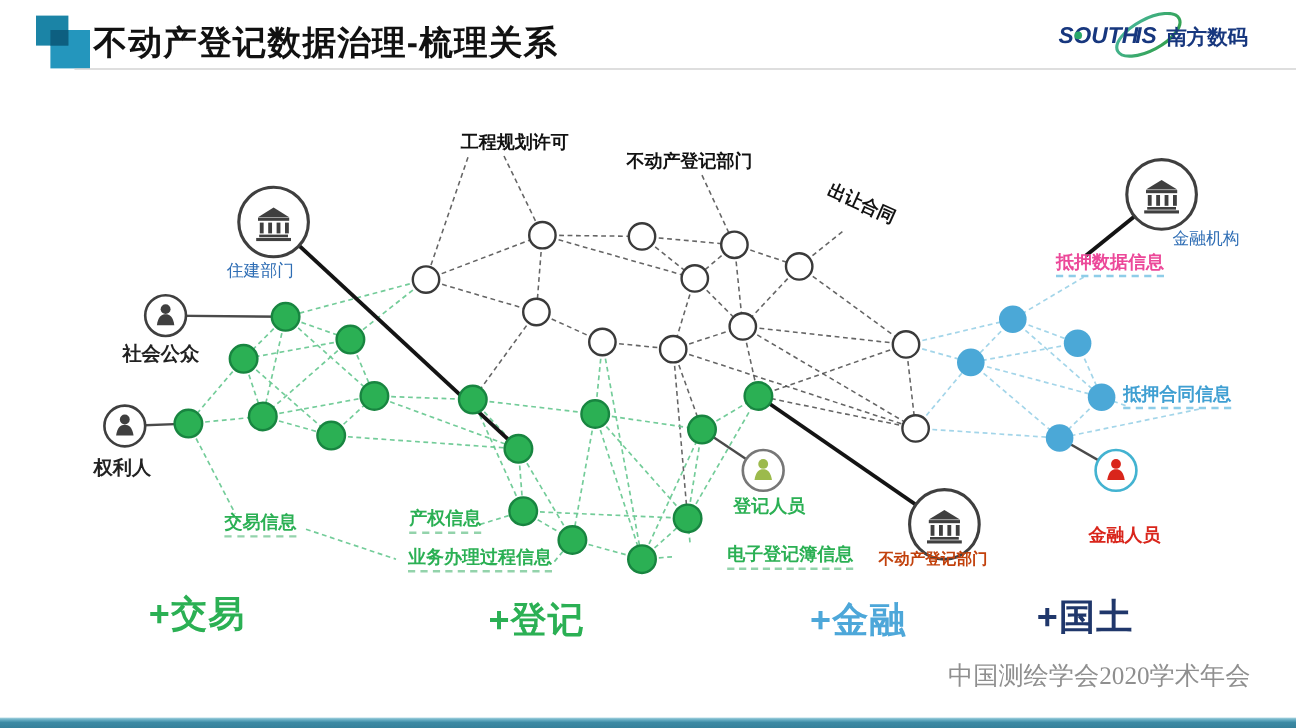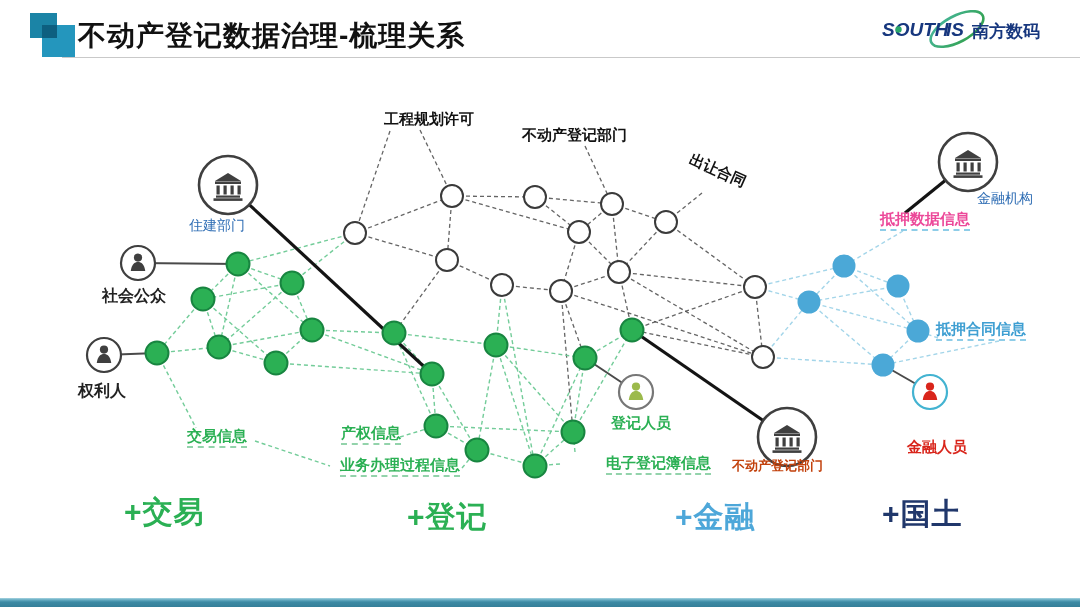--- a/index.html
+++ b/index.html
@@ -262,16 +262,17 @@
   <div class="lbl green ul" style="left:341px;top:424px;">产权信息</div>
   <div class="lbl green ul" style="left:340px;top:456px;">业务办理过程信息</div>
   <div class="lbl green ul" style="left:562px;top:454px;margin-left:44px;">电子登记簿信息</div>
   <div class="lbl green" style="left:611px;top:414px;">登记人员</div>
   <div class="lbl dark" style="left:732px;top:459px;">不动产登记部门</div>
   <div class="lbl red" style="left:907px;top:438px;">金融人员</div>
 
   <div class="plus green" style="left:124px;top:492px;">+交易</div>
   <div class="plus lightblue" style="left:675px;top:497px;">+金融</div>
   <div class="plus green" style="left:407px;top:497px;">+登记</div>
-  <div class="plus navy" style="left:864px;top:494px;margin-left:18px;">+国土</div>
-
+  <div class="plus navy" style="left:864px;top:494px;">+国土</div>
+
+  <div class="footer-text">中国测绘学会2020学术年会</div>
   <div class="bottom-bar"></div>
 </div>
 
 </body></html>

